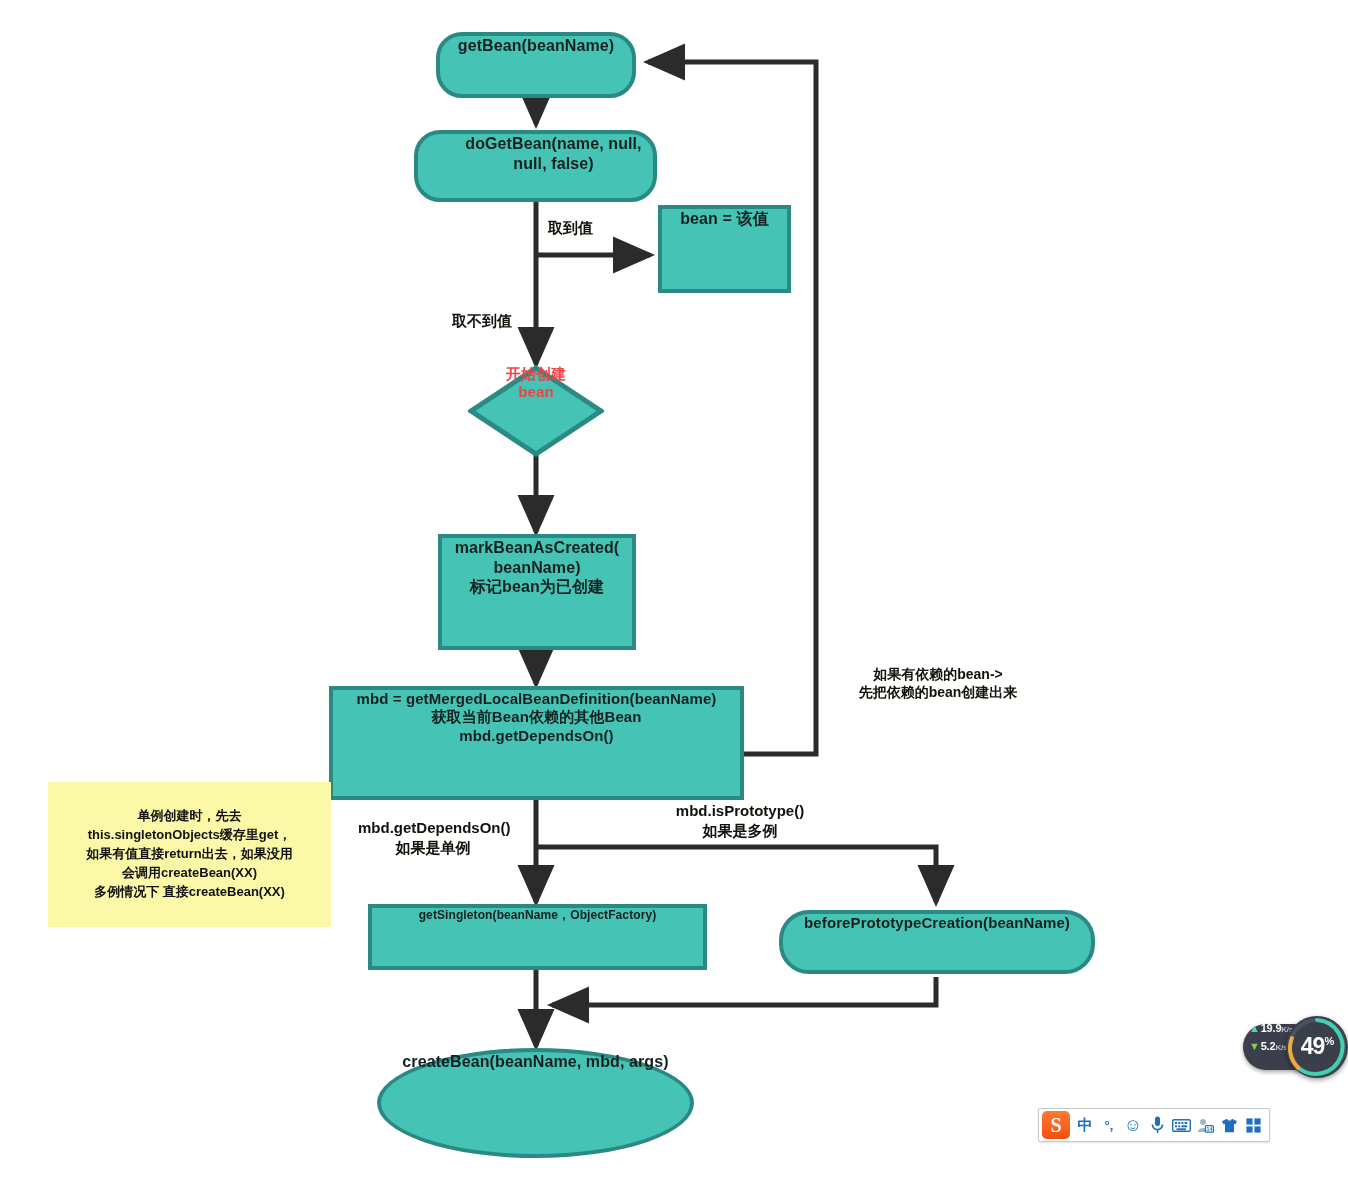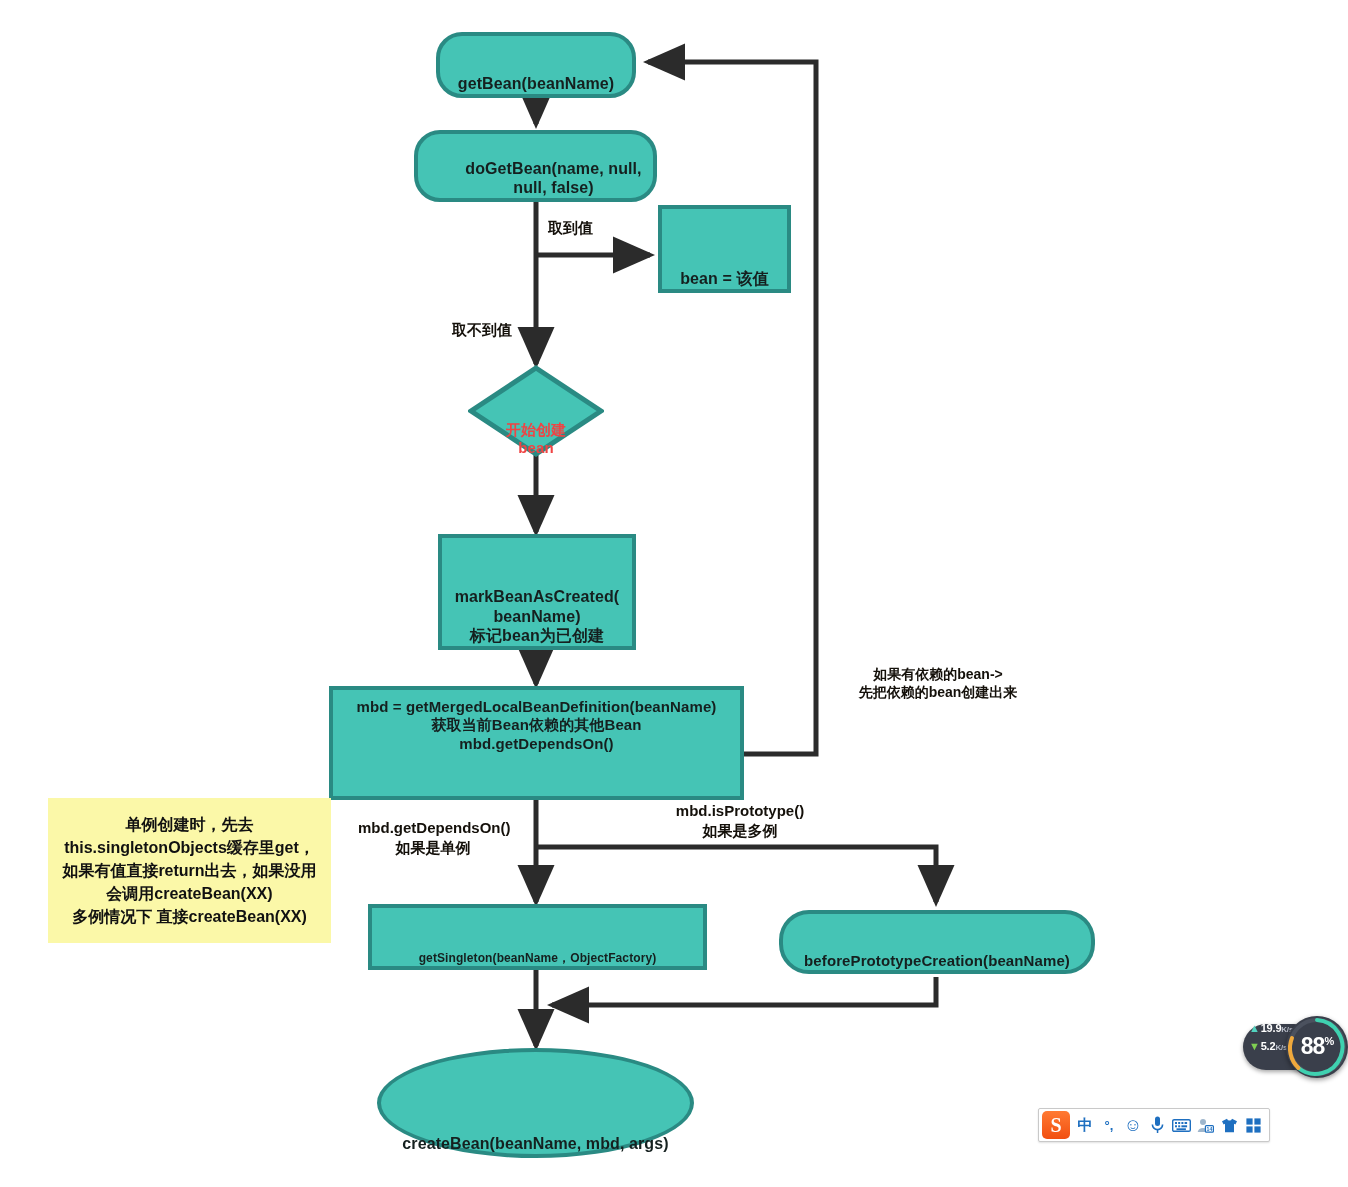--- a/index.html
+++ b/index.html
@@ -23,21 +23,21 @@
     width: 1348px;
     height: 1187px;
     pointer-events: none;
   }
   .node {
     position: absolute;
     background: #45c4b5;
     border: 4px solid #2a8a83;
     box-sizing: border-box;
     display: flex;
-    align-items: flex-end;
+    align-items: flex-start;
     justify-content: center;
     text-align: center;
     color: #15201f;
     font-weight: bold;
     line-height: 1.22;
     letter-spacing: .1px;
   }
   .node.rounded { border-radius: 26px; }
   .node.ellipse { border-radius: 50%; }
   .node.diamond {
@@ -220,74 +220,74 @@
     <span class="dlabel" style="white-space:pre-line;">开始创建
 bean</span>
   </div>
 
   <div class="node" style="left:438px; top:534px; width:198px; height:116px; font-size:16px; white-space:pre-line;">
     <span>markBeanAsCreated(
 beanName)
 标记bean为已创建</span>
   </div>
 
-  <div class="node" style="left:329px; top:686px; width:415px; height:114px; font-size:15px; white-space:pre-line; align-items:flex-start; padding-top:8px;">
+  <div class="node" style="left:329px; top:686px; width:415px; height:114px; font-size:15px; white-space:pre-line; align-items:flex-start; padding-top:0;">
     <span>mbd = getMergedLocalBeanDefinition(beanName)
 获取当前Bean依赖的其他Bean
 mbd.getDependsOn()</span>
   </div>
 
   <div class="node" style="left:368px; top:904px; width:339px; height:66px; font-size:12px;">
     <span>getSingleton(beanName，ObjectFactory)</span>
   </div>
 
   <div class="node" style="left:779px; top:910px; width:316px; height:64px; font-size:15px;border-radius:30px;">
     <span>beforePrototypeCreation(beanName)</span>
   </div>
 
   <div class="node ellipse" style="left:377px; top:1048px; width:317px; height:110px; font-size:16px;">
     <span>createBean(beanName, mbd, args)</span>
   </div>
 
 
   <div class="elabel" style="left:548px; top:218px; width:90px; font-size:15px; text-align:left;">取到值</div>
 
-  <div class="elabel" style="left:452px; top:311px; width:80px; font-size:15px; text-align:left;margin-top:9px;">取不到值</div>
+  <div class="elabel" style="left:452px; top:311px; width:80px; font-size:15px; text-align:left;">取不到值</div>
 
   <div class="elabel" style="left:828px; top:665px; width:220px; font-size:14px;">如果有依赖的bean-&gt;
 先把依赖的bean创建出来</div>
 
   <div class="elabel" style="left:358px; top:818px; width:150px; font-size:15px;">mbd.getDependsOn()
 如果是单例</div>
 
   <div class="elabel" style="left:645px; top:801px; width:190px; font-size:15px;">mbd.isPrototype()
 如果是多例</div>
 
-  <div class="note" style="left:48px; top:782px; width:283px; height:145px; font-size:16px; white-space:pre-line;margin-top:16px;">单例创建时，先去
+  <div class="note" style="left:48px; top:782px; width:283px; height:145px; font-size:13px; white-space:pre-line;">单例创建时，先去
 this.singletonObjects缓存里get，
 如果有值直接return出去，如果没用
 会调用createBean(XX)
 多例情况下 直接createBean(XX)</div>
 
 
   <div id="netwidget">
     <div class="net-pill"></div>
     <div class="net-row up">
       <span class="arrow u">▲</span><span>19.9</span><span class="unit">K/s</span>
     </div>
     <div class="net-row down">
       <span class="arrow d">▼</span><span>5.2</span><span class="unit">K/s</span>
     </div>
     <div class="net-gauge">
       <svg width="62" height="62" viewBox="0 0 62 62" style="position:absolute;left:0;top:0;">
         <circle cx="31" cy="31" r="27" fill="none" stroke="#4b515e" stroke-width="4"></circle>
         <path d="M31,4 A27,27 0 1,1 12.5,52" fill="none" stroke="#3fd1b0" stroke-width="4" stroke-linecap="round"></path>
         <path d="M12.5,52 A27,27 0 0,1 6.0,22" fill="none" stroke="#f0a93c" stroke-width="4" stroke-linecap="round"></path>
       </svg>
-      <div class="pct"><span>88</span><small>%</small></div>
+      <div class="pct"><span>49</span><small>%</small></div>
     </div>
   </div>
 
   <div id="ime">
     <div class="logo">S</div>
     <div class="icn">中</div>
     <div class="icn" style="font-size:13px;">°,</div>
     <div class="icn" style="font-size:18px;">☺</div>
     <div class="icn" style="font-size:16px;">
       <svg width="13" height="18" viewBox="0 0 13 18">

